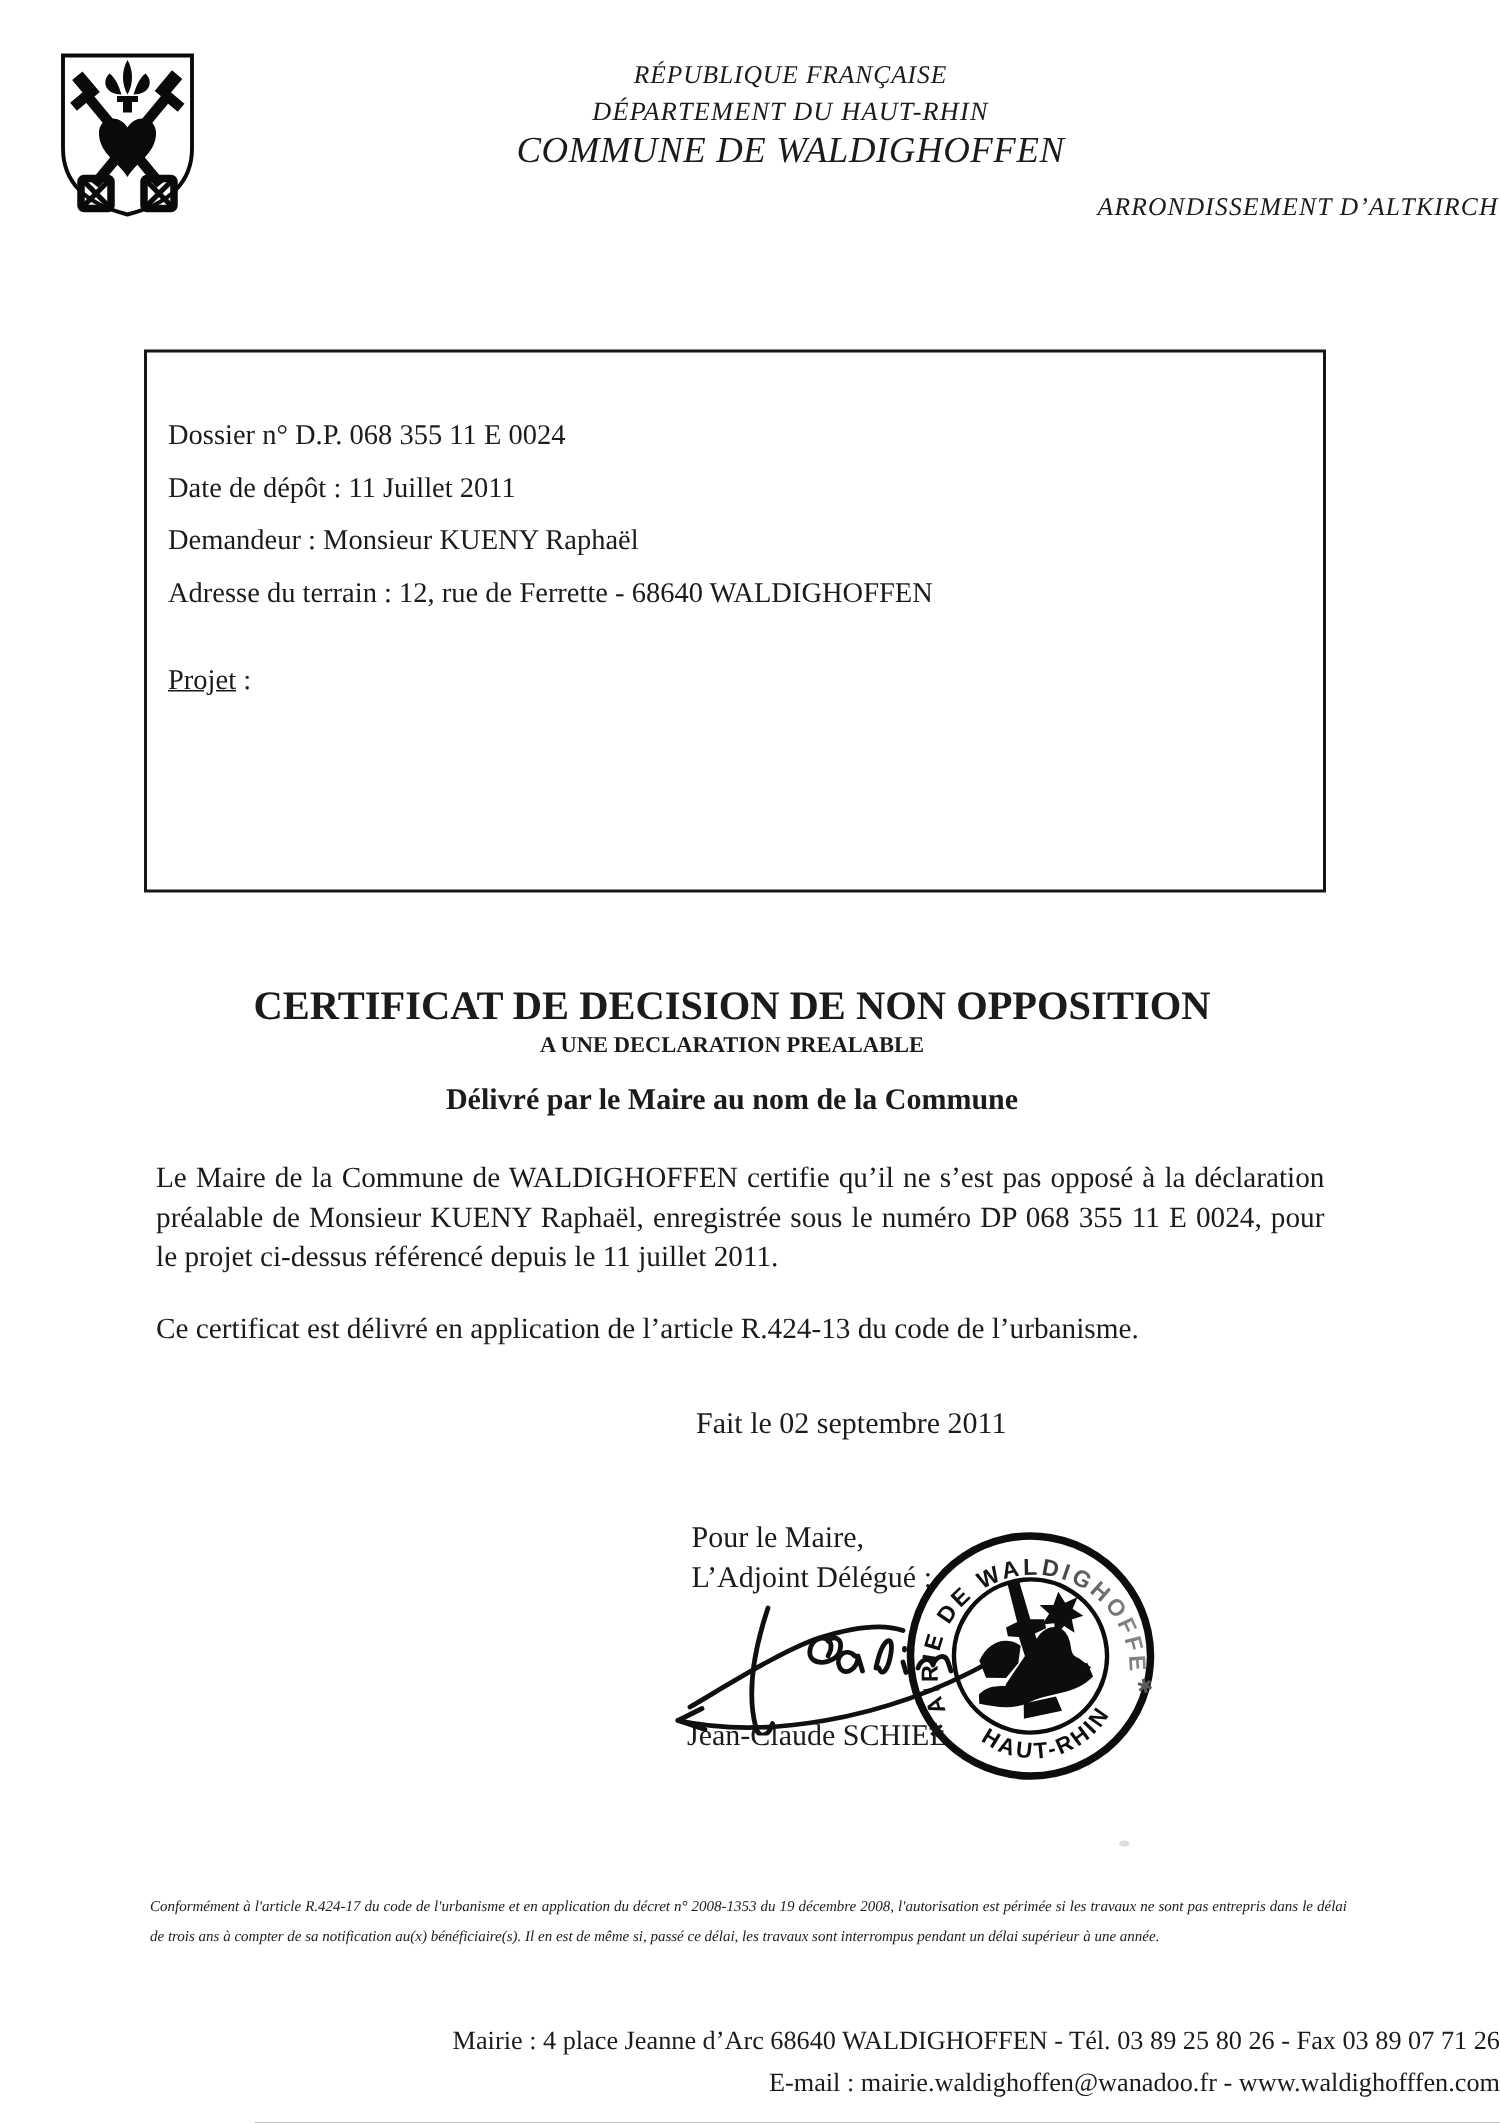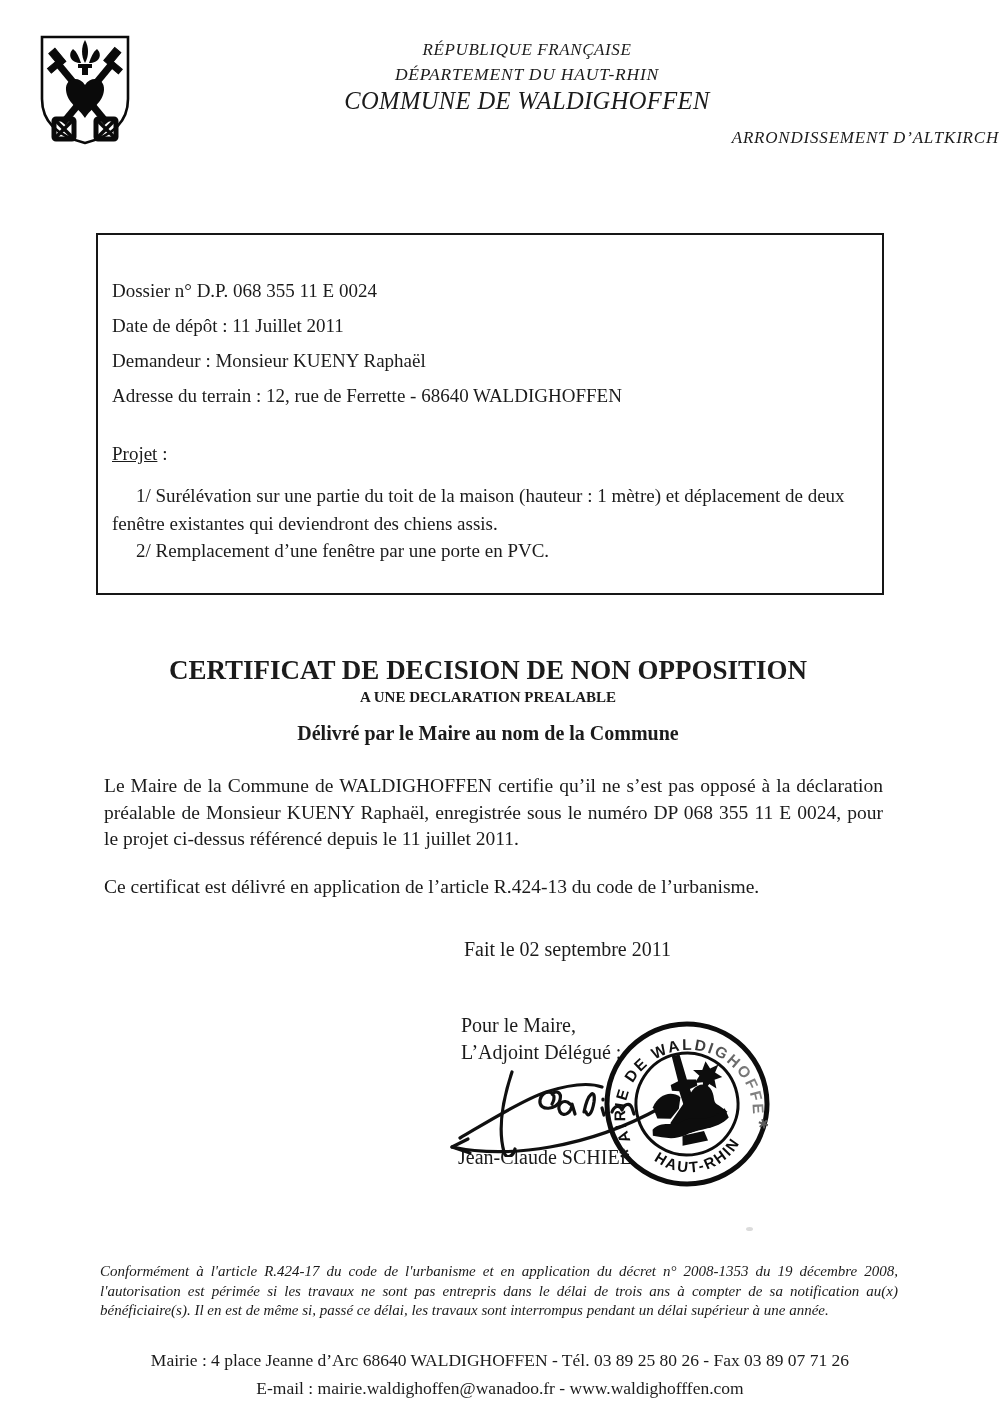--- a/index.html
+++ b/index.html
@@ -44,23 +44,23 @@
 
   
   .sig-block { position:absolute; left:461px; top:1012px; font-size:20px; line-height:27px; z-index:1; }
   .sig-scribble { position:absolute; left:448px; top:1052px; width:215px; height:105px; z-index:2; }
   .stamp { position:absolute; left:598px; top:1016px; width:178px; height:172px; z-index:3; }
   .sig-name { position:absolute; left:458px; top:1146px; font-size:20px; z-index:1; }
 
   
   .legal-note {
     position:absolute; left:100px; top:1262px; width:798px;
-    font-style:italic; font-size:15px; line-height:19.5px; text-align:justify;
+    font-style:italic; font-size:10px; line-height:19.5px; text-align:justify;
   }
-  .footer { position:absolute; left:0; top:1346px; width:1000px; text-align:center; font-size:17.5px; line-height:28px; }
+  .footer { position:absolute; left:0; top:1346px; width:1000px; text-align:right; font-size:17.5px; line-height:28px; }
   .speck { position:absolute; left:746px; top:1227px; width:7px; height:4px;
            background:#bdbdbd; border-radius:50%; opacity:0.55; }
 </style>
 </head>
 <body>
 
 <div class="page">
 
   <svg class="crest" viewBox="0 0 94 114">
     <path d="M4,4 H90 V66 Q90,99 47,110 Q4,99 4,66 Z" fill="#ffffff" stroke="#0a0a0a" stroke-width="2.6"></path>
@@ -98,24 +98,20 @@
     <div class="h-line3">COMMUNE DE WALDIGHOFFEN</div>
     <div class="h-line4">ARRONDISSEMENT D’ALTKIRCH</div>
   </div>
 
   <div class="dossier-box">
     <p class="box-line">Dossier n° D.P. 068 355 11 E 0024</p>
     <p class="box-line">Date de dépôt : 11 Juillet 2011</p>
     <p class="box-line">Demandeur : Monsieur KUENY Raphaël</p>
     <p class="box-line">Adresse du terrain : 12, rue de Ferrette - 68640 WALDIGHOFFEN</p>
     <p class="project-label"><span class="u">Projet</span><span> :</span></p>
-    <div class="project-items">
-      <p>1/ Surélévation sur une partie du toit de la maison (hauteur : 1 mètre) et déplacement de deux fenêtre existantes qui deviendront des chiens assis.</p>
-      <p>2/ Remplacement d’une fenêtre par une porte en PVC.</p>
-    </div>
   </div>
 
   <div class="cert-title">
     <div class="t-line1">CERTIFICAT DE DECISION DE NON OPPOSITION</div>
     <div class="t-line2">A UNE DECLARATION PREALABLE</div>
     <div class="t-line3">Délivré par le Maire au nom de la Commune</div>
   </div>
 
   <div class="body-block">
     <p class="body-p1">Le Maire de la Commune de WALDIGHOFFEN certifie qu’il ne s’est pas opposé à la déclaration préalable de Monsieur KUENY Raphaël, enregistrée sous le numéro DP 068 355 11 E 0024, pour le projet ci-dessus référencé depuis le 11 juillet 2011.</p>

